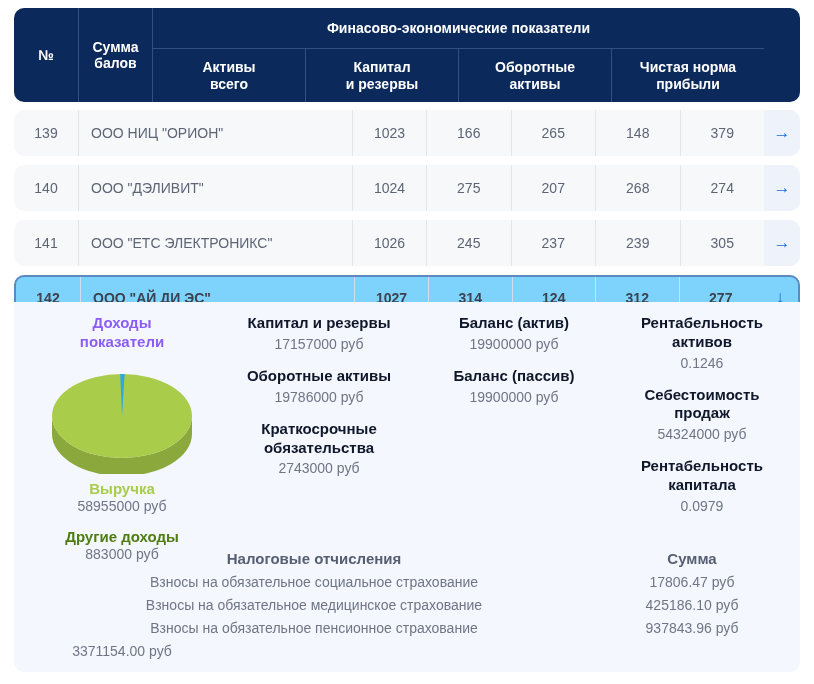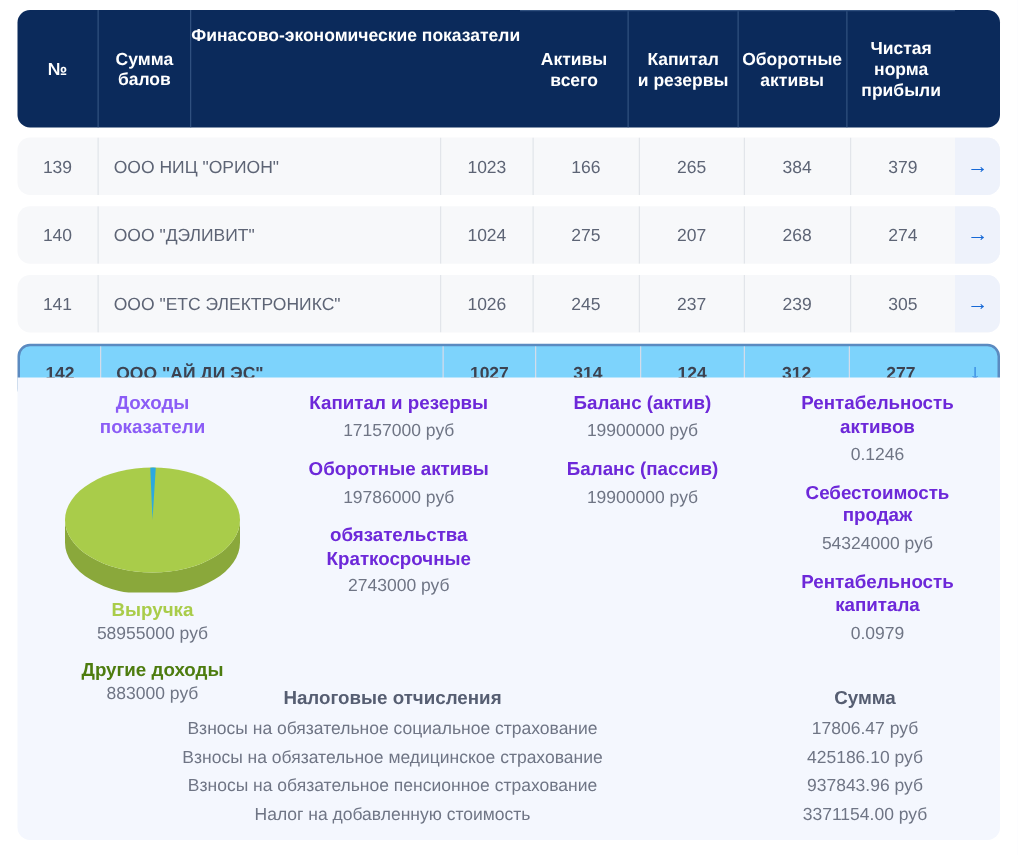--- a/index.html
+++ b/index.html
@@ -44,21 +44,21 @@
   }
   .th-sep { border-left: 1px solid #30507f; }
 
   .col-num      { width: 64px; }
   .col-name     { width: 274px; }
   .col-score    { width: 74px; }
   .col-arrow    { width: 36px; }
 
   .group-wrap {
     display: flex;
-    flex-direction: row;
+    flex-direction: column;
     flex: 1 1 auto;
     height: 100%;
   }
   .group-title {
     height: 40px;
     display: flex;
     align-items: center;
     justify-content: center;
     font-size: 14px;
     font-weight: bold;
@@ -145,21 +145,21 @@
   .dcol { position: absolute; top: 12px; }
 
   .dcol-chart { left: 8px;   width: 200px; text-align: center; }
   .dcol-2     { left: 200px; width: 210px; text-align: center; }
   .dcol-3     { left: 410px; width: 180px; text-align: center; }
   .dcol-4     { left: 590px; width: 196px; text-align: center; }
 
   .d-title {
     font-size: 15px;
     font-weight: bold;
-    color: #6d28d9;
+    color: #0f172a;
     line-height: 1.25;
     margin: 0 0 2px 0;
   }
   .d-value {
     font-size: 14px;
     color: #6f7585;
     line-height: 1.3;
     margin: 0 0 14px 0;
   }
   .d-block { margin-bottom: 2px; }
@@ -294,21 +294,21 @@
     </div>
 
     <div class="rows">
 
       <div class="row">
         <div class="cell col-num">139</div>
         <div class="cell cell-name cell-sep col-name">ООО НИЦ "ОРИОН"</div>
         <div class="cell cell-sep col-score">1023</div>
         <div class="cell cell-sep metric-cell">166</div>
         <div class="cell cell-sep metric-cell">265</div>
-        <div class="cell cell-sep metric-cell">384</div>
+        <div class="cell cell-sep metric-cell">148</div>
         <div class="cell cell-sep metric-cell">379</div>
         <div class="cell cell-arrow col-arrow">→</div>
       </div>
 
       <div class="row">
         <div class="cell col-num">140</div>
         <div class="cell cell-name cell-sep col-name">ООО "ДЭЛИВИТ"</div>
         <div class="cell cell-sep col-score">1024</div>
         <div class="cell cell-sep metric-cell">275</div>
         <div class="cell cell-sep metric-cell">207</div>
@@ -374,22 +374,22 @@
         <div class="d-block">
           <div class="d-title">Капитал и резервы</div>
           <div class="d-value">17157000 руб</div>
         </div>
         <div class="d-block">
           <div class="d-title">Оборотные активы</div>
           <div class="d-value">19786000 руб</div>
         </div>
         <div class="d-block">
           <div class="d-title">
+            <div>Краткосрочные</div>
             <div>обязательства</div>
-            <div>Краткосрочные</div>
           </div>
           <div class="d-value">2743000 руб</div>
         </div>
       </div>
 
       <div class="dcol dcol-3">
         <div class="d-block">
           <div class="d-title">Баланс (актив)</div>
           <div class="d-value">19900000 руб</div>
         </div>
@@ -437,19 +437,18 @@
       </div>
       <div class="tax-row">
         <div class="tax-name">Взносы на обязательное медицинское страхование</div>
         <div class="tax-sum">425186.10 руб</div>
       </div>
       <div class="tax-row">
         <div class="tax-name">Взносы на обязательное пенсионное страхование</div>
         <div class="tax-sum">937843.96 руб</div>
       </div>
       <div class="tax-row">
-        <div class="tax-name">Налог на добавленную стоимость</div>
         <div class="tax-sum">3371154.00 руб</div>
       </div>
     </div>
 
   </div>
 </div>
 
 </body></html>

